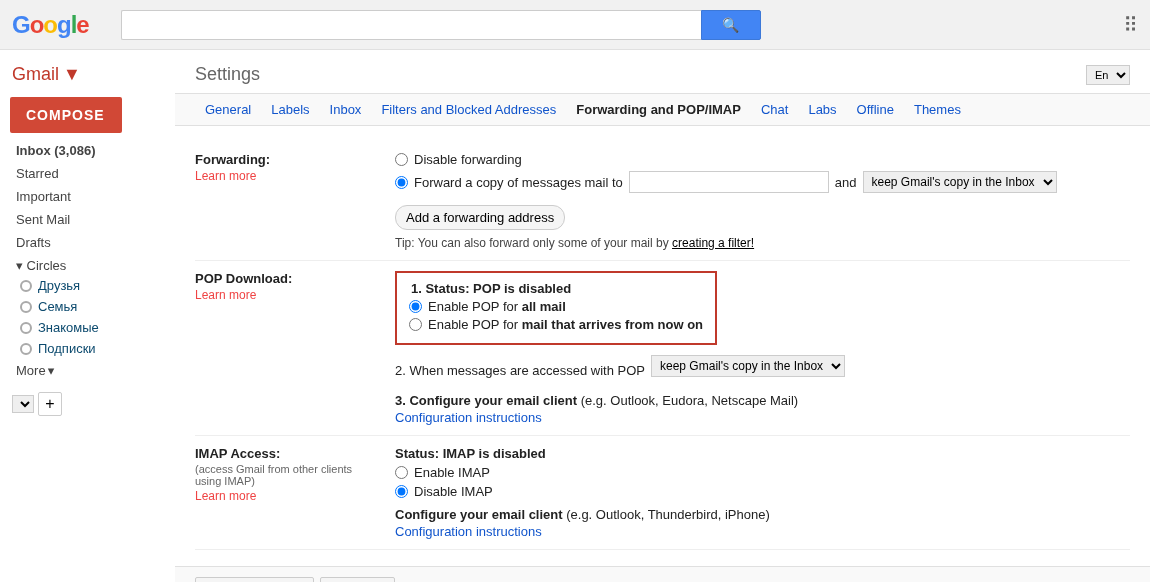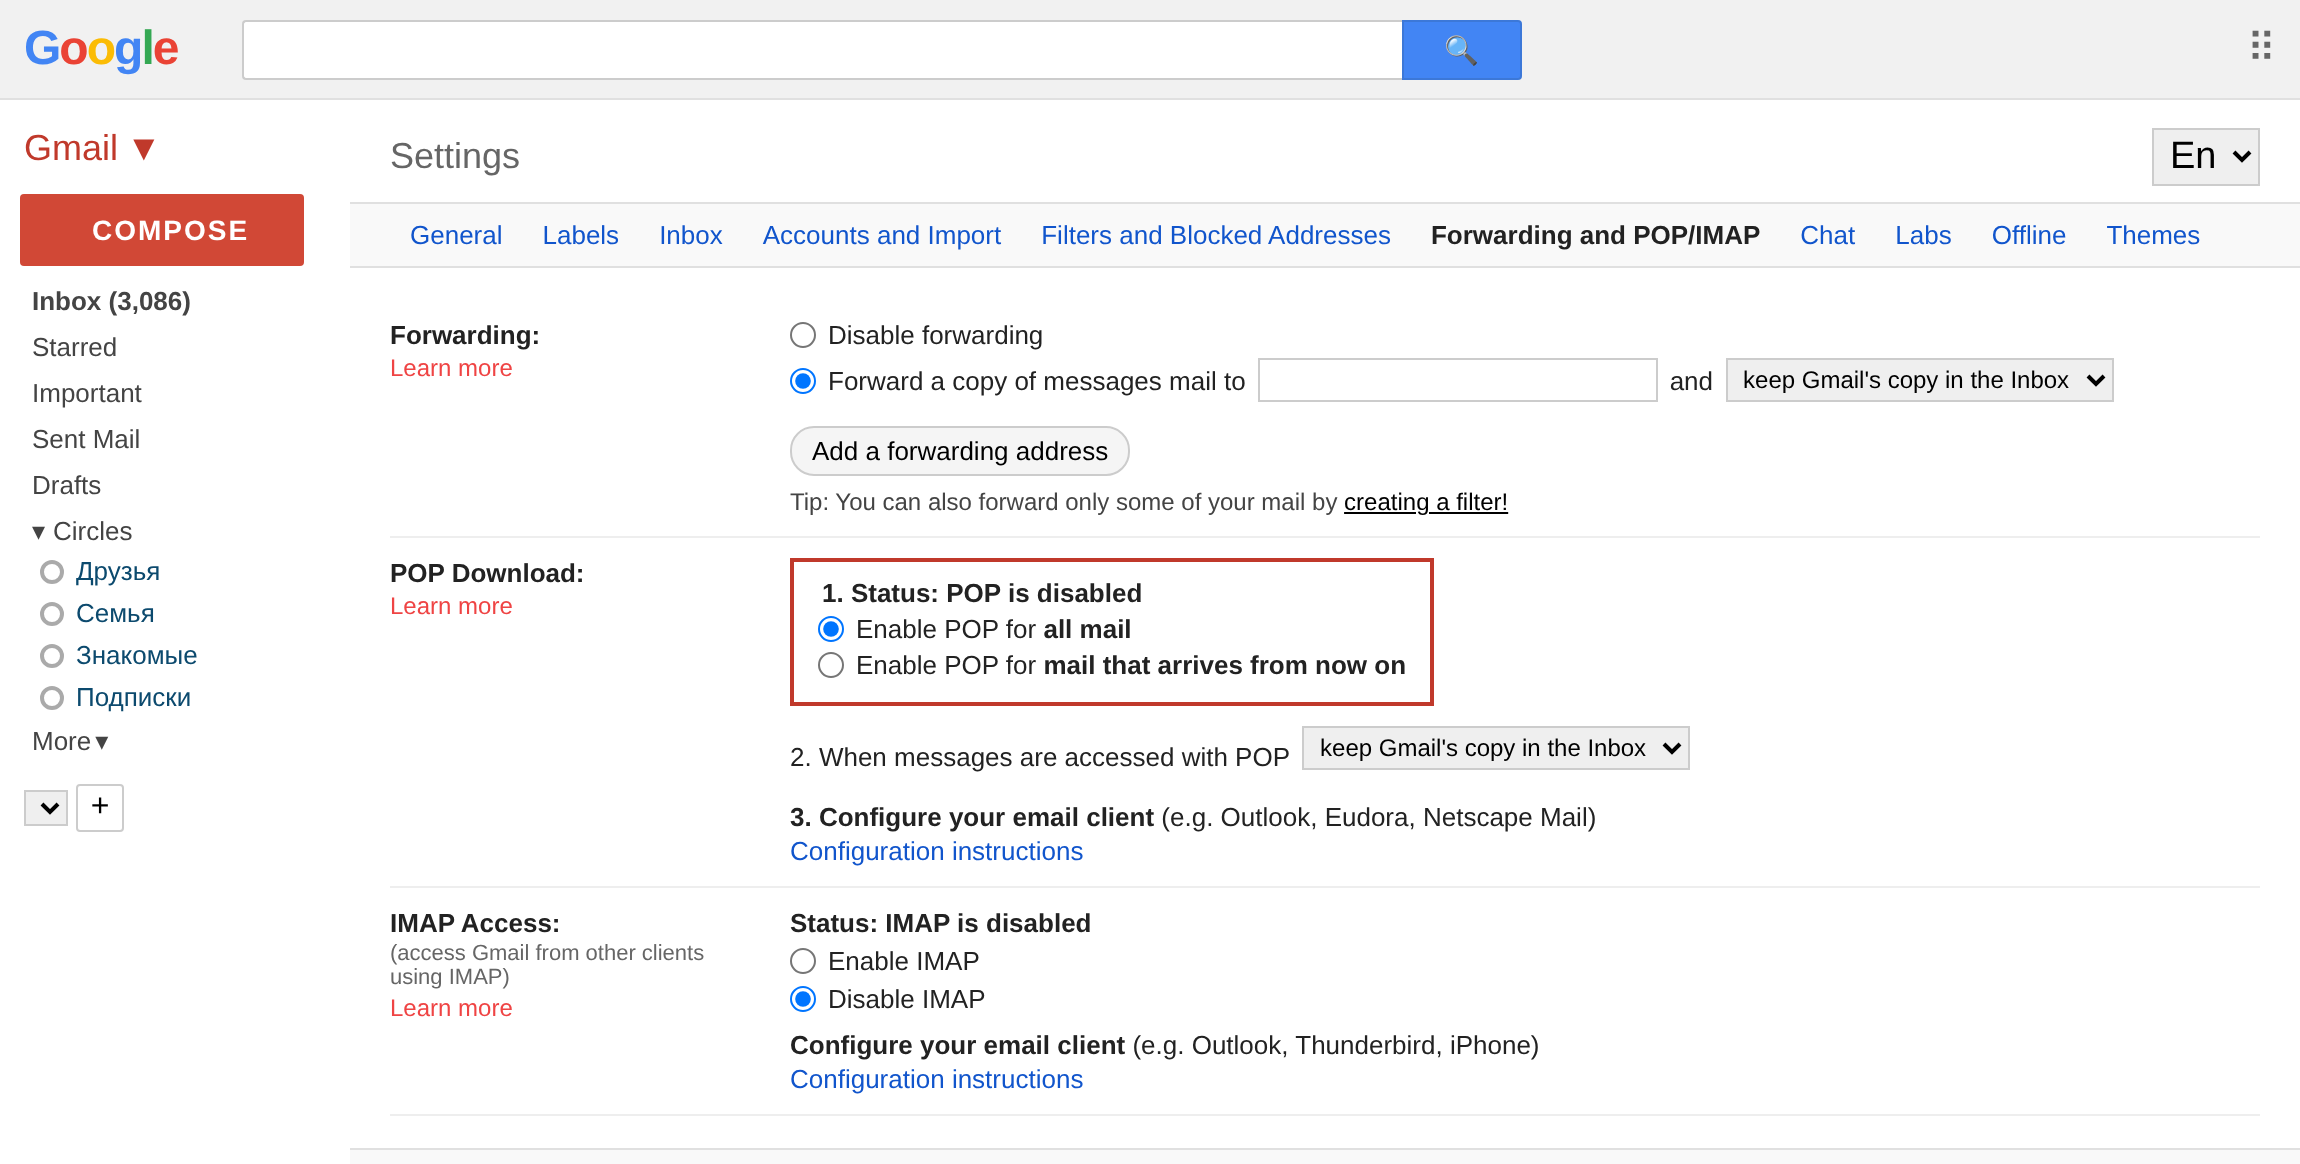--- a/index.html
+++ b/index.html
@@ -21,37 +21,37 @@
     .grid-icon { font-size: 20px; color: #666; cursor: pointer; }
 
     
     .main-layout { display: flex; height: 532px; background: #fff; }
 
     
     .sidebar { width: 175px; background: #fff; padding: 8px 0; flex-shrink: 0; overflow-y: auto; }
     .gmail-label { display: flex; align-items: center; gap: 4px; padding: 6px 12px; font-size: 18px; color: #c0392b; cursor: pointer; }
     .gmail-label span { font-size: 18px; font-weight: normal; }
     .gmail-dropdown { font-size: 12px; color: #c0392b; }
-    .compose-btn { margin: 6px 10px; background: #d14836; color: white; border: none; border-radius: 2px; padding: 10px 36px; font-size: 14px; font-weight: bold; cursor: pointer; width: 142px; text-align: left; letter-spacing: 1px; }
+    .compose-btn { margin: 6px 10px; background: #d14836; color: white; border: none; border-radius: 2px; padding: 10px 16px; font-size: 14px; font-weight: bold; cursor: pointer; width: 112px; text-align: left; letter-spacing: 1px; }
     .nav-item { padding: 4px 12px 4px 16px; font-size: 13px; cursor: pointer; color: #444; display: flex; align-items: center; justify-content: space-between; }
     .nav-item.bold { font-weight: bold; }
     .nav-section { padding: 4px 12px 2px 16px; font-size: 13px; color: #444; display: flex; align-items: center; gap: 4px; cursor: pointer; }
     .circle-item { padding: 3px 12px 3px 20px; font-size: 13px; color: #0c4a6e; cursor: pointer; display: flex; align-items: center; gap: 6px; }
     .circle-radio { width: 12px; height: 12px; border-radius: 50%; border: 2px solid #aaa; display: inline-block; }
     .more-btn { padding: 4px 12px 4px 16px; font-size: 13px; color: #444; cursor: pointer; display: flex; align-items: center; gap: 2px; }
     .sidebar-bottom { display: flex; align-items: center; padding: 6px 12px; gap: 4px; margin-top: 4px; }
     .sidebar-bottom select { font-size: 12px; border: 1px solid #ccc; }
     .add-circle-btn { width: 24px; height: 24px; border: 1px solid #ccc; background: #fff; cursor: pointer; font-size: 16px; display: flex; align-items: center; justify-content: center; border-radius: 2px; }
 
     
     .content { flex: 1; background: #fff; overflow-y: auto; }
     .content-header { display: flex; align-items: center; justify-content: space-between; padding: 14px 20px 8px; border-bottom: 1px solid #e0e0e0; }
     .settings-title { font-size: 18px; color: #666; font-weight: normal; }
     .lang-select { display: flex; align-items: center; gap: 2px; }
-    .lang-select select { font-size: 19px; border: 1px solid #ccc; padding: 2px 4px; }
+    .lang-select select { font-size: 11px; border: 1px solid #ccc; padding: 2px 4px; }
 
     
     .settings-nav { display: flex; gap: 0; padding: 0 20px; border-bottom: 1px solid #e0e0e0; background: #f9f9f9; flex-wrap: wrap; }
     .settings-nav a { padding: 8px 10px; font-size: 13px; color: #15c; text-decoration: none; white-space: nowrap; }
     .settings-nav a.active { color: #222; font-weight: bold; text-decoration: none; cursor: default; }
 
     
     .settings-body { padding: 16px 20px; }
     .setting-row { display: flex; gap: 20px; padding: 10px 0; border-bottom: 1px solid #eee; }
     .setting-label { width: 180px; flex-shrink: 0; }
@@ -154,21 +154,20 @@
         <select>
           <option>En</option>
         </select>
       </div>
     </div>
 
     <div class="settings-nav">
       <a href="#">General</a>
       <a href="#">Labels</a>
       <a href="#">Inbox</a>
-      <a href="#">Accounts and Import</a>
       <a href="#">Filters and Blocked Addresses</a>
       <a href="#" class="active">Forwarding and POP/IMAP</a>
       <a href="#">Chat</a>
       <a href="#">Labs</a>
       <a href="#">Offline</a>
       <a href="#">Themes</a>
     </div>
 
     <div class="settings-body">
 

